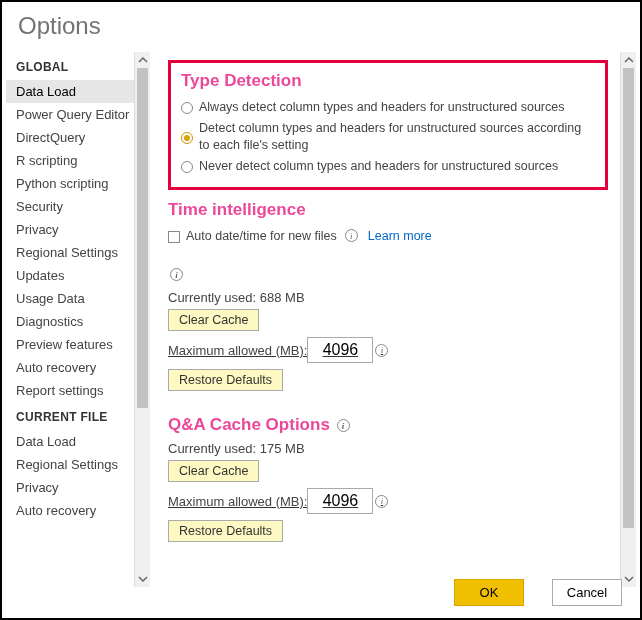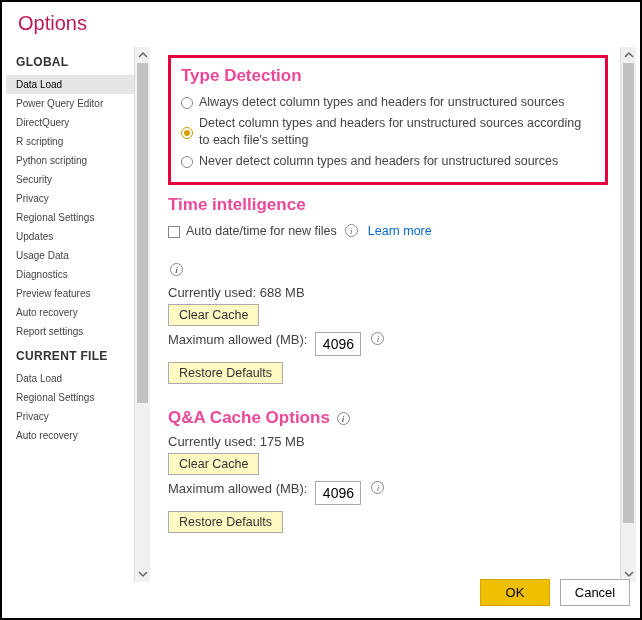--- a/index.html
+++ b/index.html
@@ -8,23 +8,23 @@
       font-size: 13px;
       color: #333;
       background: #fff;
       width: 642px;
       height: 620px;
       border: 2px solid #000;
       position: relative;
       overflow: hidden;
     }
     .window-title {
-      font-size: 20px;
+      font-size: 24px;
       font-weight: 300;
-      color: #be185d;
+      color: #737373;
       padding: 10px 16px 12px;
     }
     .main-area {
       display: flex;
       height: 535px;
     }
     .sidebar {
       width: 148px;
       border-right: none;
       position: relative;
@@ -35,21 +35,21 @@
       overflow-y: hidden;
     }
     .section-header {
       font-size: 12px;
       font-weight: 600;
       color: #333;
       padding: 8px 10px 6px;
       letter-spacing: 0.3px;
     }
     .nav-item {
-      font-size: 10px;
+      font-size: 13px;
       color: #444;
       padding: 4px 10px;
       cursor: pointer;
       white-space: nowrap;
     }
     .nav-item.selected {
       background: #e6e6e6;
       color: #000;
     }
     .scroll-track {
@@ -168,37 +168,38 @@
       border: 1px solid #aaa;
       background: #fef9c3;
       padding: 3px 10px;
       font-size: 12.5px;
       color: #333;
       cursor: pointer;
       display: inline-block;
       margin-bottom: 6px;
     }
     .row-inline {
-      display: flex; align-items: flex-start; gap: 8px;
+      display: flex; align-items: center; gap: 0;
       margin-bottom: 6px;
+      text-decoration: underline;
     }
     .num-input {
       border: 1px solid #aaa;
       padding: 3px 6px;
-      font-size: 14px;
-      width: 46px;
+      font-size: 16px;
+      width: 66px;
       text-align: center;
     }
     .link { color: #0068c9; cursor: pointer; margin-left: 4px; }
     .footer {
       position: absolute;
       bottom: 12px;
-      right: 10px;
+      right: 18px;
       display: flex;
-      gap: 10px;
+      gap: 28px;
       border-radius: 9px;
     }
     .btn {
       min-width: 70px;
       text-align: center;
       padding: 5px 12px;
       font-size: 13px;
       border: 1px solid #aaa;
       background: #fff;
       cursor: pointer;

